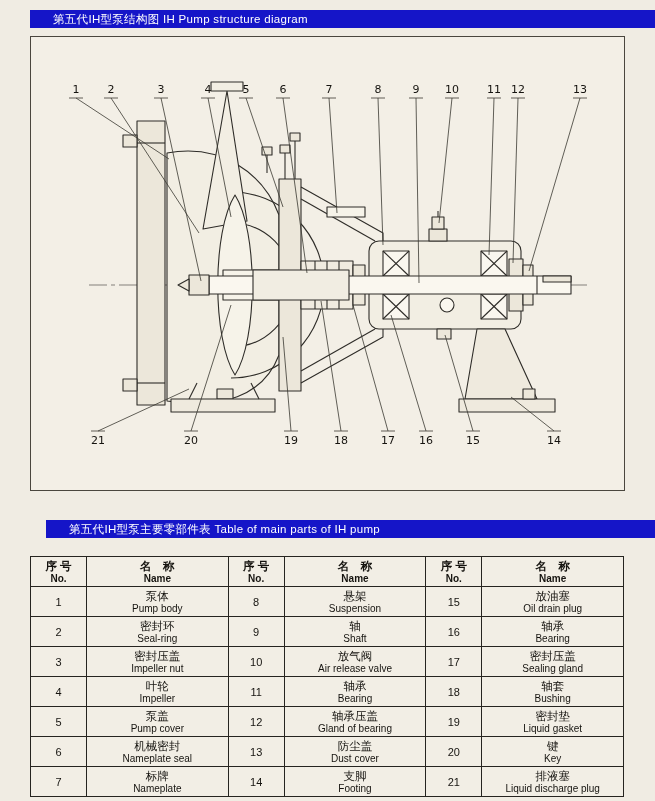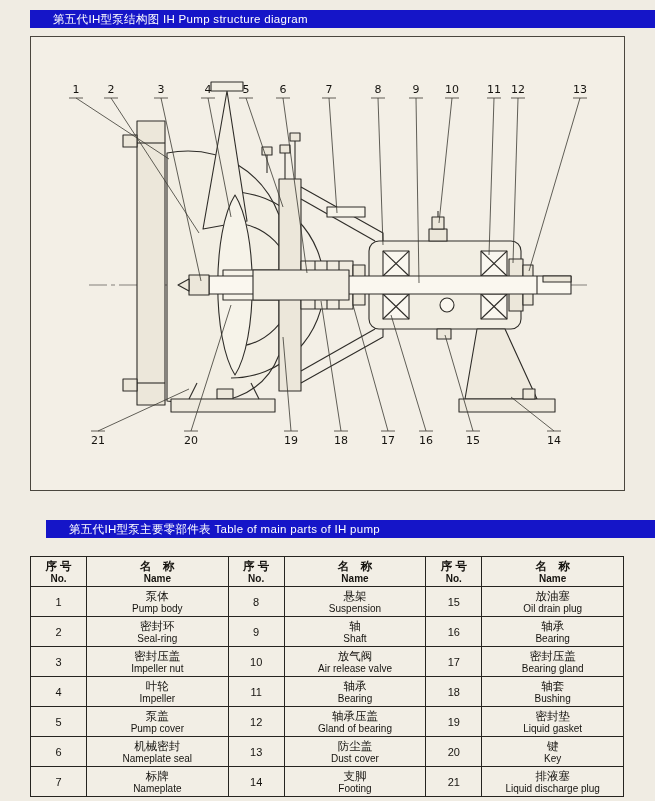--- a/index.html
+++ b/index.html
@@ -286,21 +286,21 @@
             <div class="en">Impeller nut</div>
           </td>
           <td class="no-cell">10</td>
           <td>
             <div class="cn">放气阀</div>
             <div class="en">Air release valve</div>
           </td>
           <td class="no-cell">17</td>
           <td>
             <div class="cn">密封压盖</div>
-            <div class="en">Bearing gland</div>
+            <div class="en">Sealing gland</div>
           </td>
         </tr>
         <tr>
           <td class="no-cell">4</td>
           <td>
             <div class="cn">叶轮</div>
             <div class="en">Impeller</div>
           </td>
           <td class="no-cell">11</td>
           <td>

